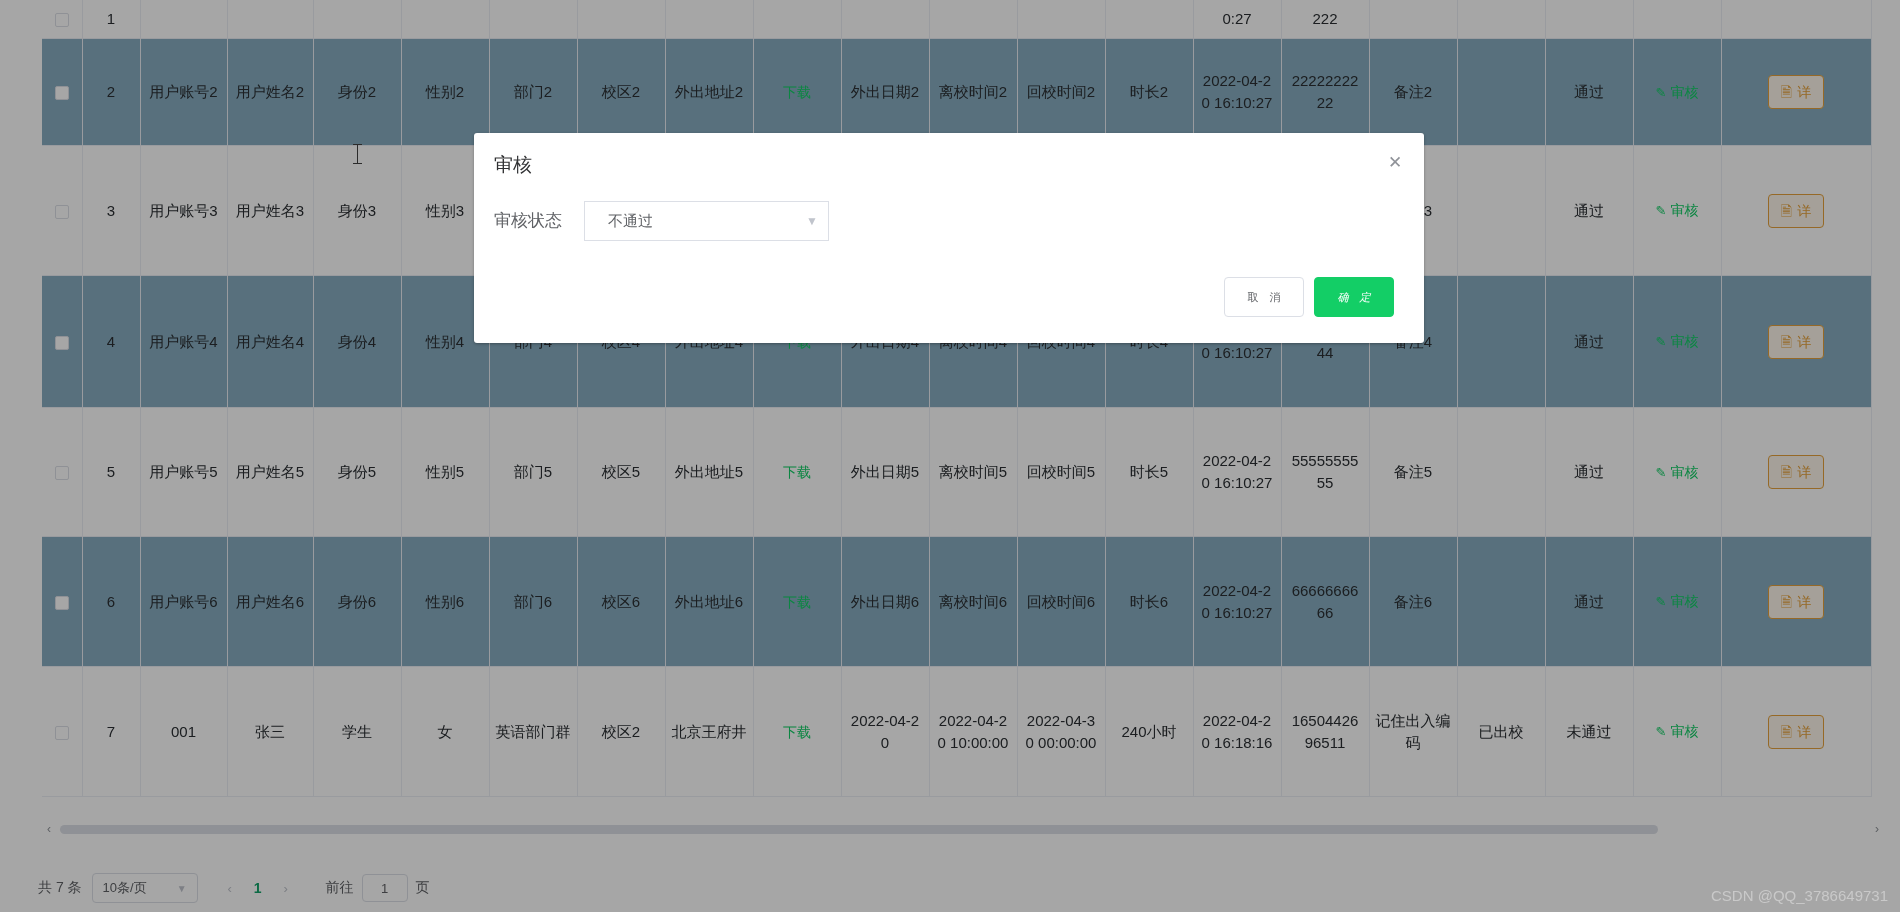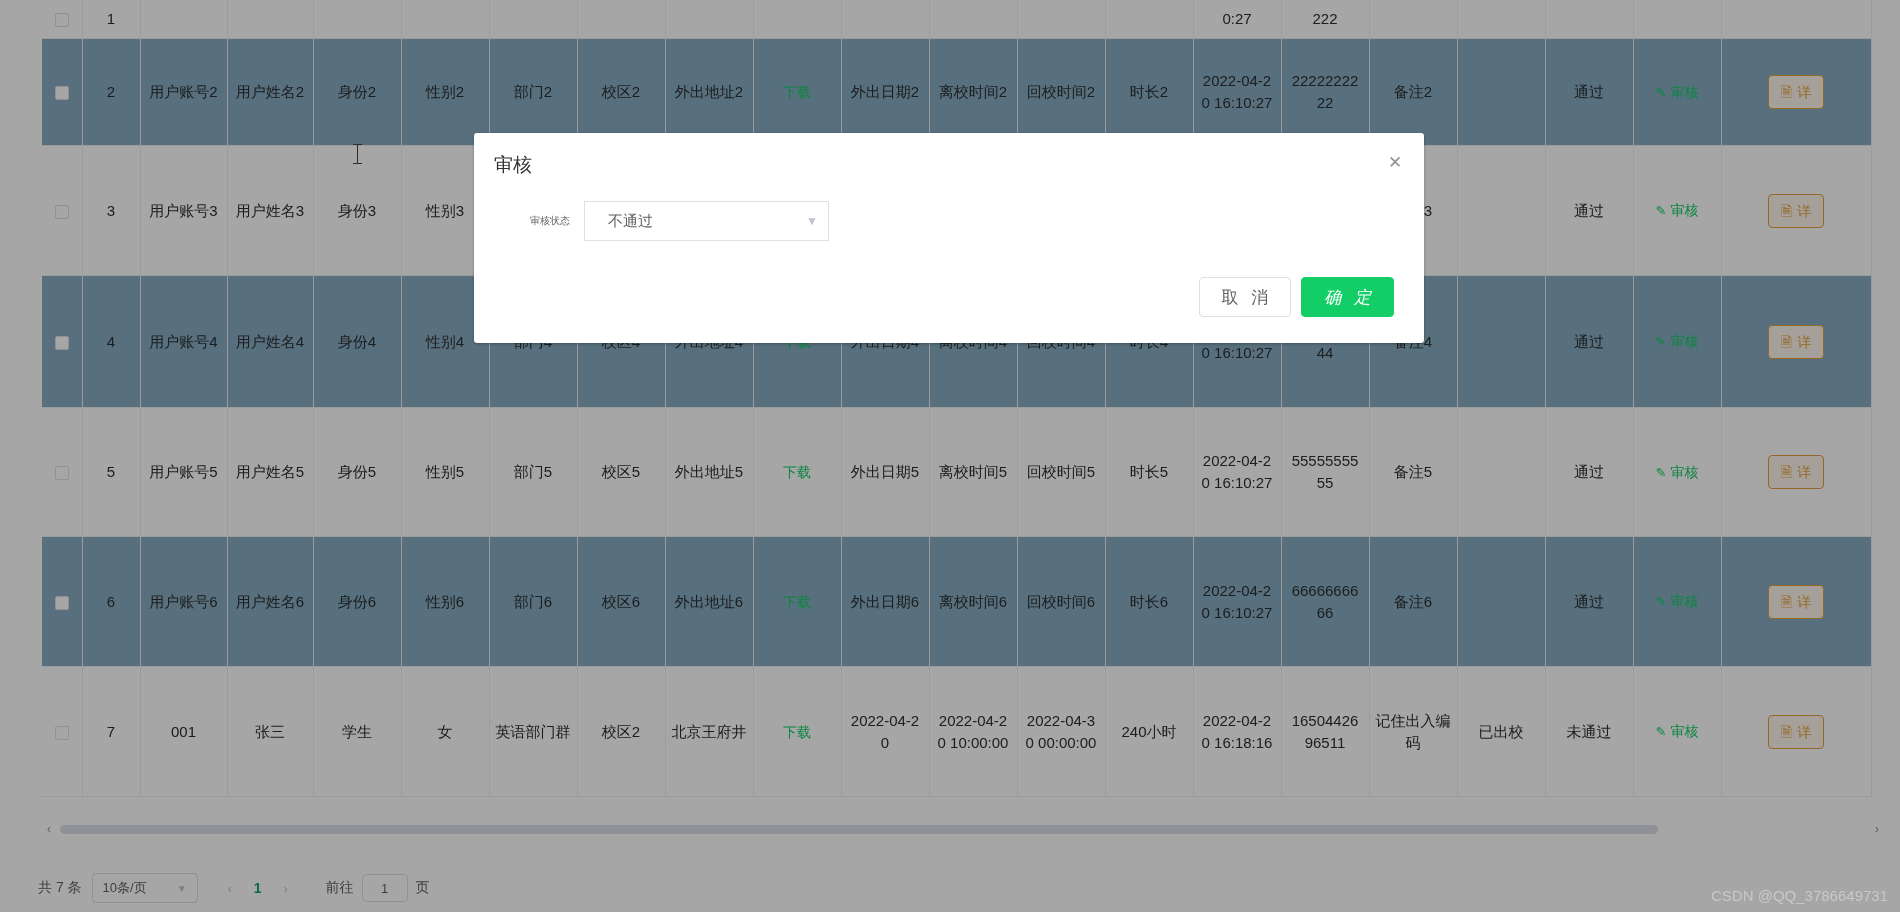--- a/index.html
+++ b/index.html
@@ -150,23 +150,22 @@
     width: 22px; height: 22px;
     color: #909399; font-size: 17px;
     display:flex; align-items:center; justify-content:center;
     cursor: pointer;
   }
   .dlg-body { padding: 14px 40px 8px 20px; }
 
   .form-row { display: flex; align-items: flex-start; margin-bottom: 20px; }
   .form-label {
     width: 90px; flex: 0 0 90px;
-    text-align: right;
     padding-right: 14px;
-    font-size: 10px; color: #606266;
+    font-size: 17px; color: #606266;
     line-height: 40px;
   }
   .form-ctrl { flex: 1; }
 
   .sel-box {
     position: relative;
     width: 245px; height: 40px;
     border: 1px solid #dcdfe6; border-radius: 0;
     background: #fff;
     display: flex; align-items: center;
@@ -214,21 +213,21 @@
     position:absolute; left: 4px; top:0; width:1px; height:20px; background:#2b2b2b;
   }
 
   .dlg-footer {
     padding: 8px 30px 26px 20px;
     display: flex; justify-content: flex-end; gap: 0px;
   }
   .btn {
     height: 40px; min-width: 80px;
     border-radius: 4px;
-    font-size: 17px;
+    font-size: 11px;
     display:inline-flex; align-items:center; justify-content:center;
     letter-spacing: 4px; padding: 0 18px 0 22px;
     cursor: pointer;
   }
   .btn-default {
     background: #fff; color: #606266; border: 1px solid #dcdfe6;
     margin-right: 10px;
   }
   .btn-primary {
     background: #13ce66; color: #fff; border: 1px solid #13ce66; font-style: italic;

